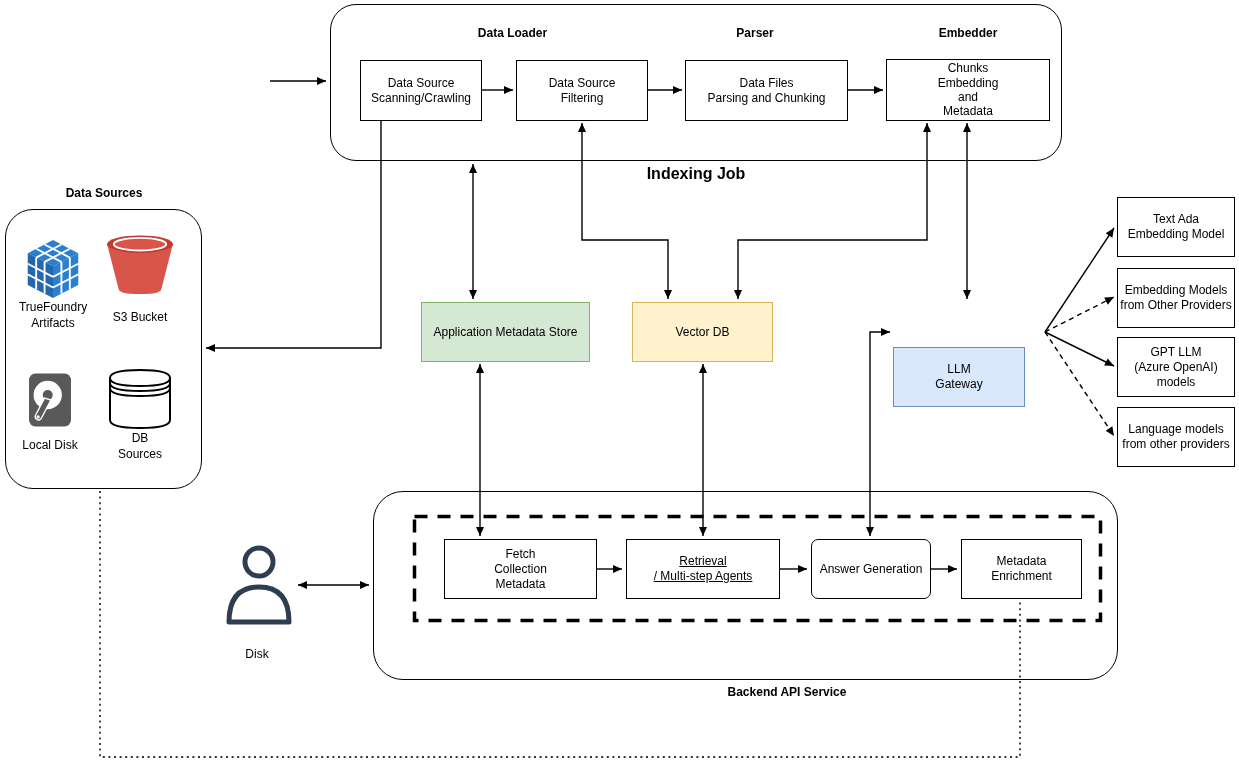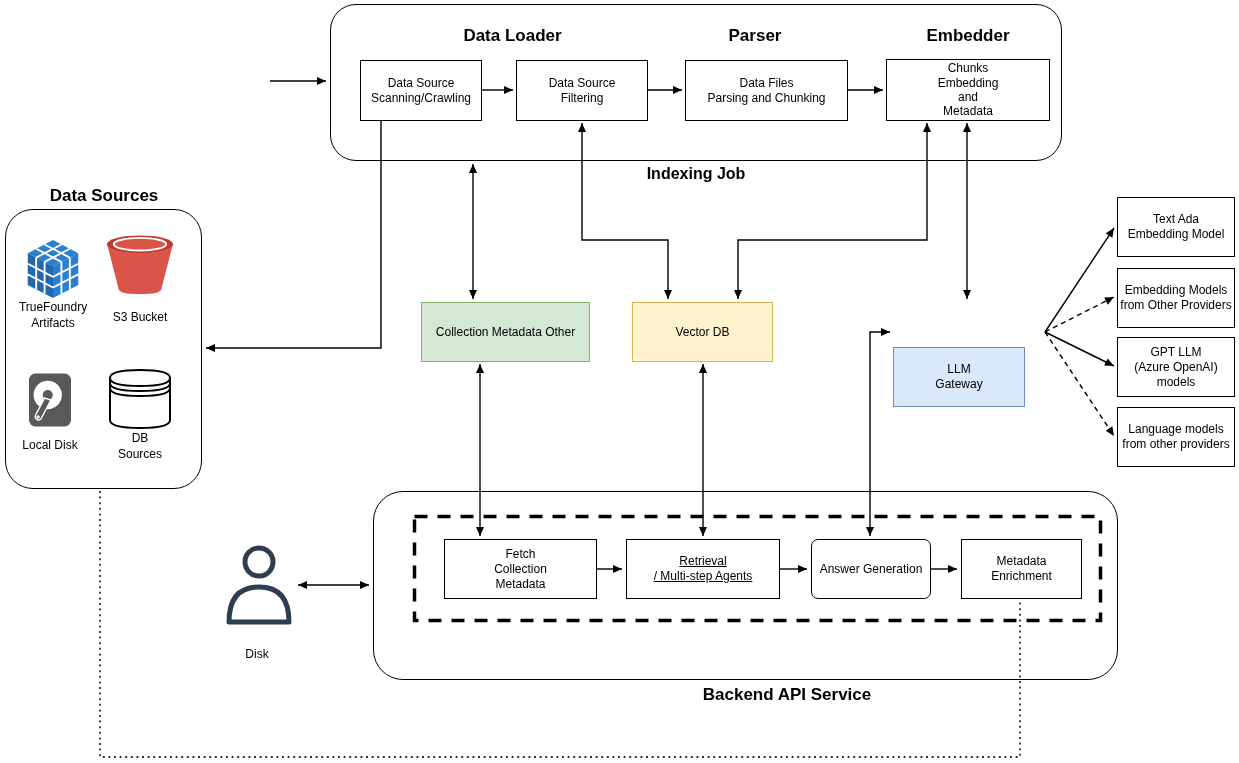--- a/index.html
+++ b/index.html
@@ -14,21 +14,21 @@
   .node {
     position:absolute; display:flex; align-items:center; justify-content:center;
     text-align:center; white-space:pre-line; font-size:12px; line-height:1.25;
     background:#fff; border:1.4px solid #000; box-sizing:border-box; z-index:2;
     padding:1px 2px;
   }
   .node.green  { background:#d5e8d4; border-color:#82b366; }
   .node.yellow { background:#fff2cc; border-color:#d6b656; }
   .node.blue   { background:#dae8fc; border-color:#6c8ebf; }
   .hdr {
-    position:absolute; font-weight:bold; font-size:17px; text-align:center;
+    position:absolute; font-weight:bold; font-size:12px; text-align:center;
     white-space:pre-line; z-index:2;
   }
   .lbl {
     position:absolute; font-size:12px; text-align:center; white-space:pre-line;
     line-height:1.3; z-index:2;
   }
   .icon { position:absolute; z-index:2; }
   svg.overlay {
     position:absolute; left:0; top:0; width:1239px; height:763px;
     z-index:3; pointer-events:none;
@@ -58,21 +58,21 @@
 Scanning/Crawling</div>
   <div class="node" style="left:516px; top:60px; width:132px; height:61px;">Data Source
 Filtering</div>
   <div class="node" style="left:685px; top:60px; width:163px; height:61px;">Data Files
 Parsing and Chunking</div>
   <div class="node" style="left:886px; top:59px; width:164px; height:62px; line-height:1.2;">Chunks
 Embedding
 and
 Metadata</div>
 
-  <div class="node green" style="left:421px; top:302px; width:169px; height:60px;">Collection Metadata Other</div>
+  <div class="node green" style="left:421px; top:302px; width:169px; height:60px;">Application Metadata Store</div>
   <div class="node yellow" style="left:632px; top:302px; width:141px; height:60px;">Vector DB</div>
   <div class="node blue" style="left:893px; top:302px; width:132px; height:60px;margin-top:45px;">LLM
 Gateway</div>
 
   <div class="node" style="left:1117px; top:197px; width:118px; height:60px;">Text Ada
 Embedding Model</div>
   <div class="node" style="left:1117px; top:268px; width:118px; height:60px;">Embedding Models
 from Other Providers</div>
   <div class="node" style="left:1117px; top:337px; width:118px; height:60px;">GPT LLM
 (Azure OpenAI)

